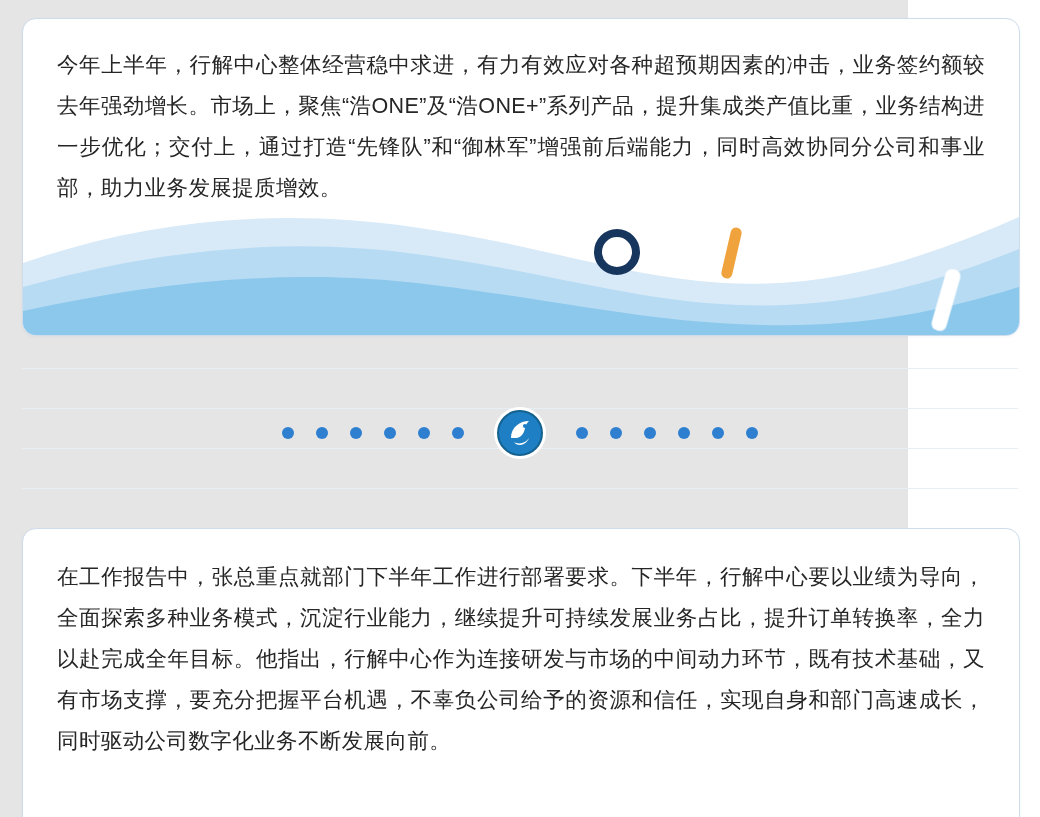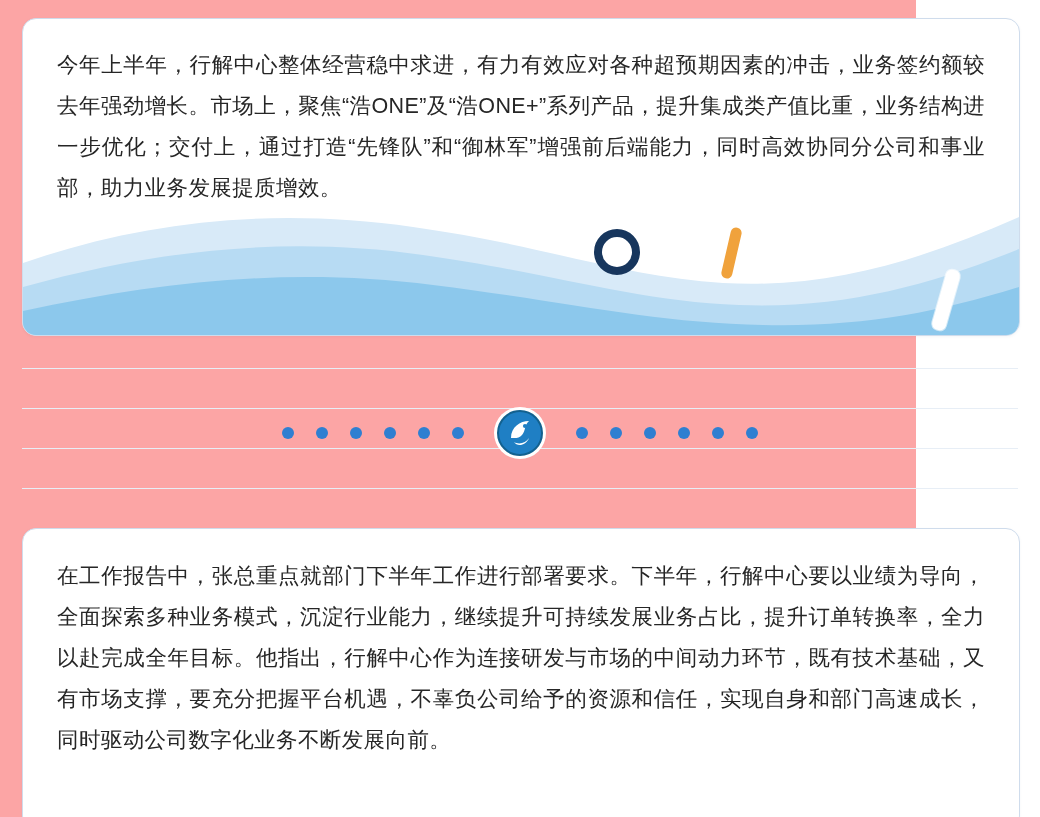--- a/index.html
+++ b/index.html
@@ -13,22 +13,21 @@
     font-family: "Liberation Sans", "DejaVu Sans", sans-serif;
     color: #2b2b2b;
     overflow: hidden;
     position: relative;
   }
 
   .page {
     position: relative;
     width: 908px;
     height: 817px;
-    background: #fca5a5;
-    padding-left: 8px;
+    background: #e5e5e5;
   }
 
   
   .card {
     position: absolute;
     background: #ffffff;
     border: 1px solid #cfdcec;
     border-radius: 14px;
     box-shadow: 0 1px 3px rgba(30, 70, 120, 0.05);
     overflow: hidden;
@@ -151,21 +150,20 @@
 
   
   #card-bottom {
     left: 22px;
     top: 528px;
     width: 996px;
     height: 300px;
   }
   #card-bottom .card-text {
     padding-top: 28px;
-    font-family: Liberation Mono, monospace;
   }
 </style>
 </head>
 <body>
 
 <div class="page">
 
   <div class="card" id="card-top">
 
     <div class="card-text">今年上半年，行解中心整体经营稳中求进，有力有效应对各种超预期因素的冲击，业务签约额较去年强劲增长。市场上，聚焦“浩ONE”及“浩ONE+”系列产品，提升集成类产值比重，业务结构进一步优化；交付上，通过打造“先锋队”和“御林军”增强前后端能力，同时高效协同分公司和事业部，助力业务发展提质增效。</div>

